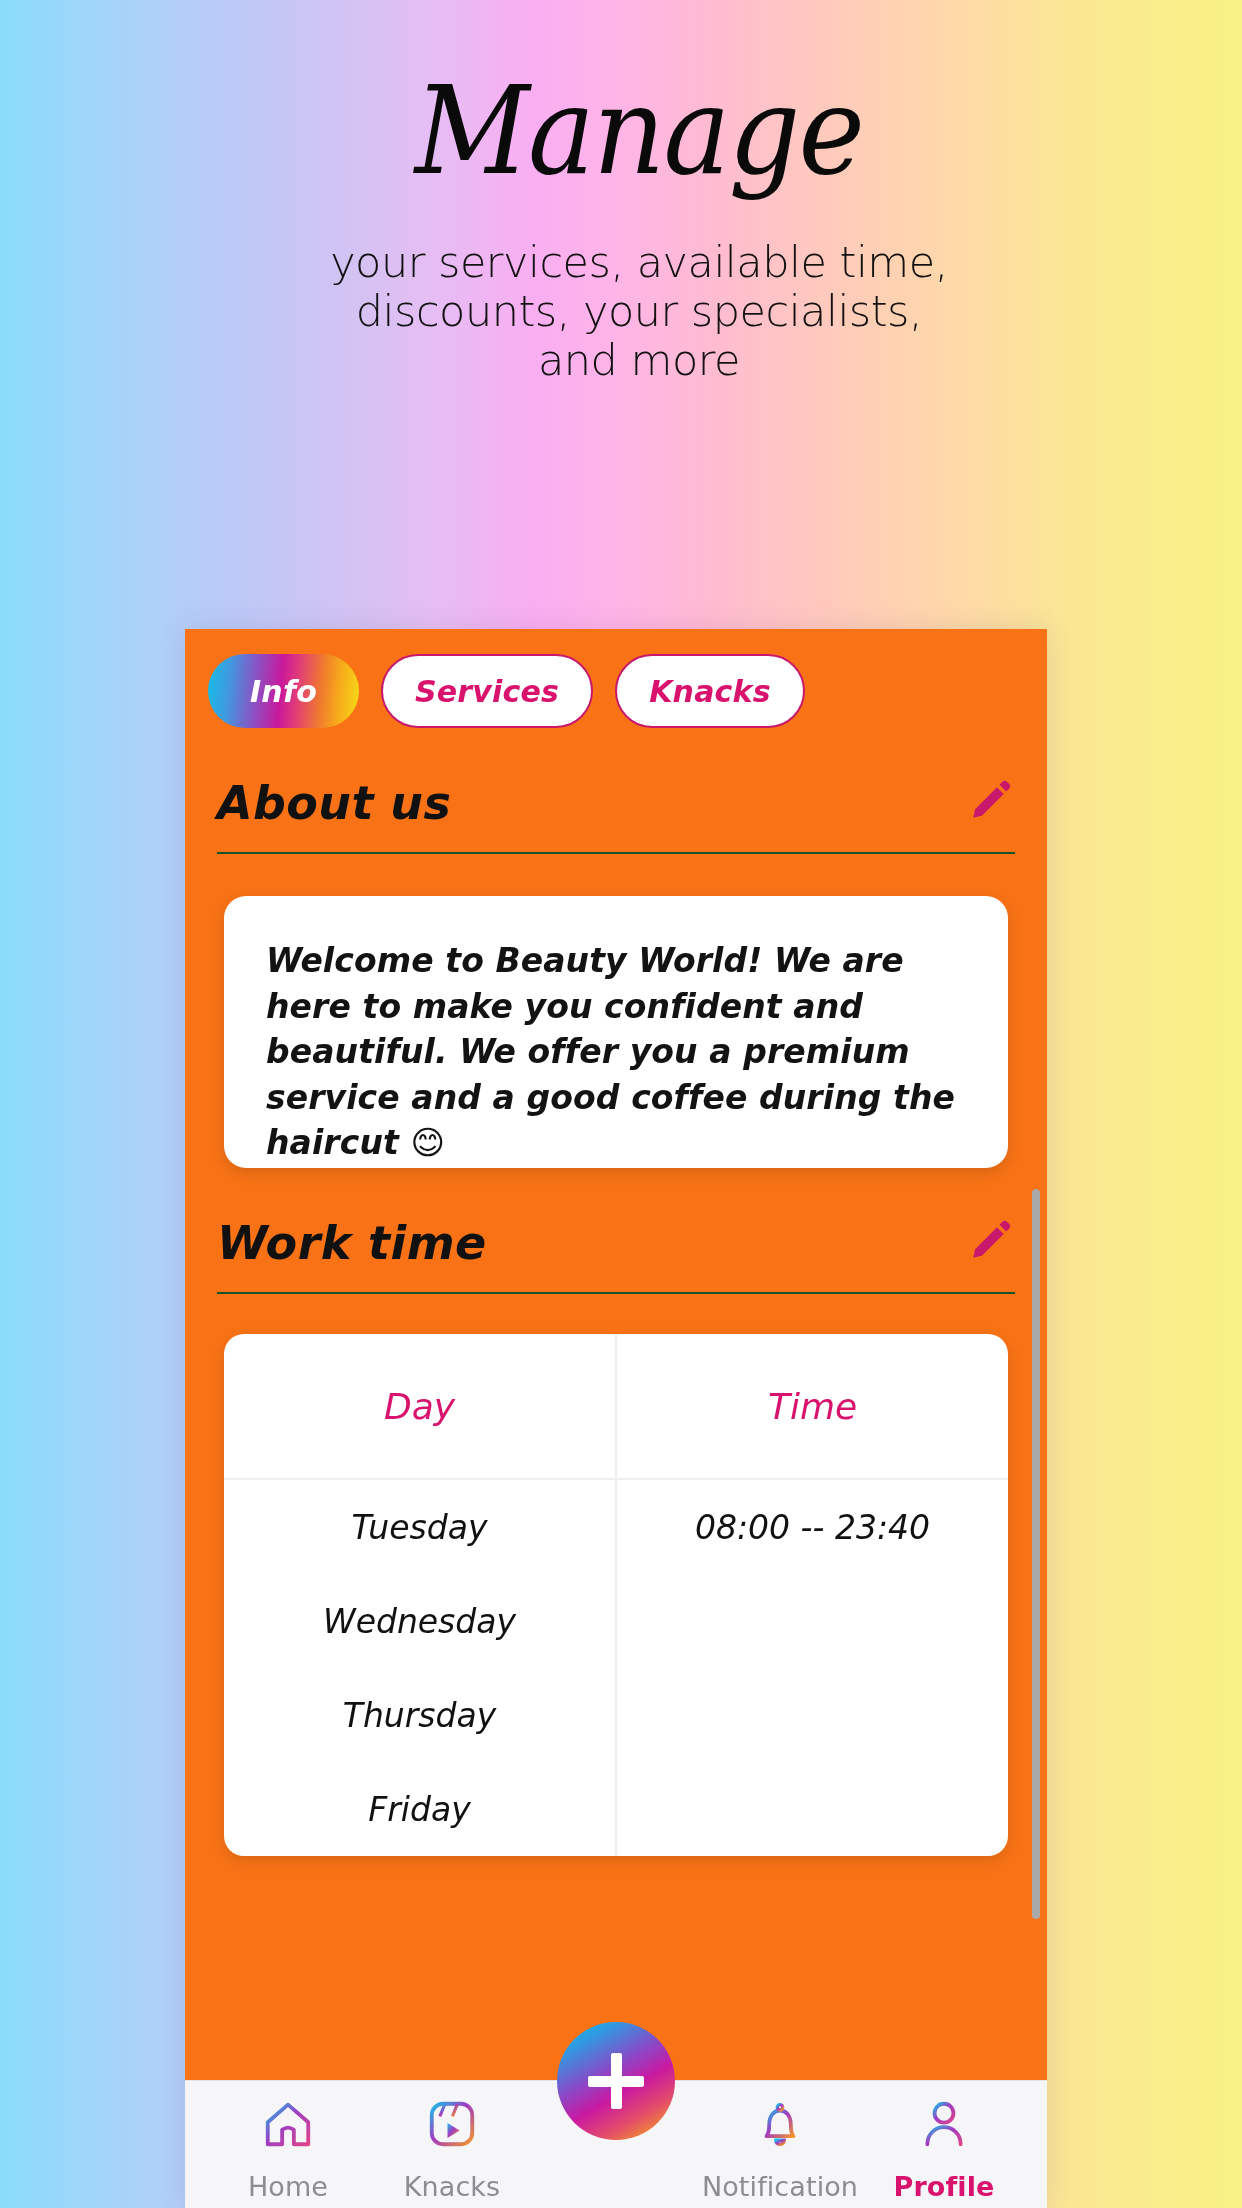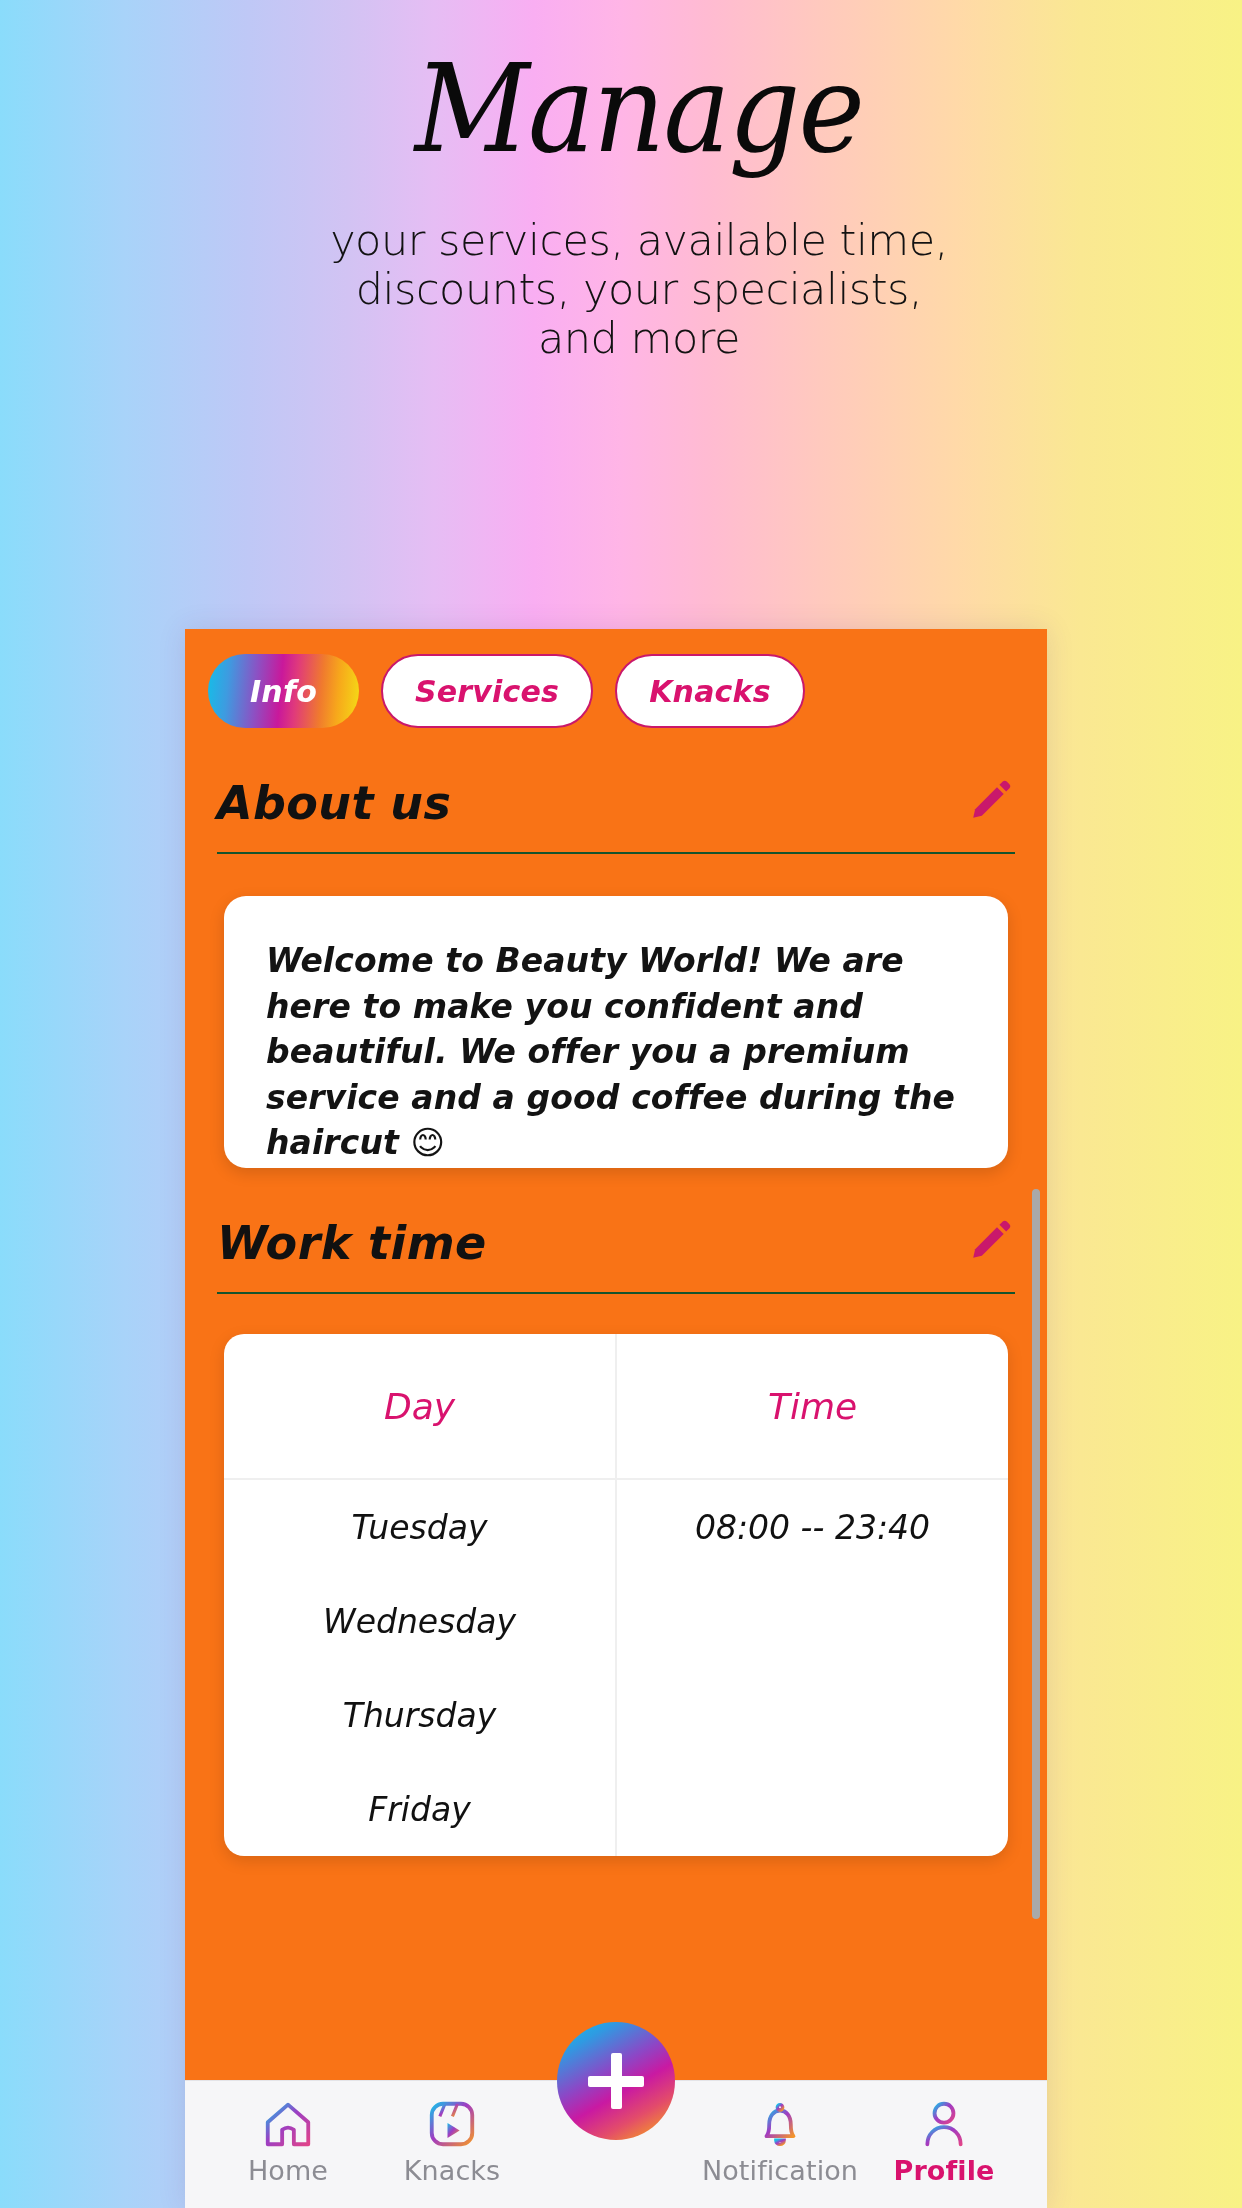--- a/index.html
+++ b/index.html
@@ -21,21 +21,21 @@
       #FFB5E6 50%,
       #FFBBD2 57%,
       #FFC9BE 66%,
       #FFD9A8 77%,
       #FAE892 87%,
       #F8F285 100%);
   }
 
   
   .hero {
-    padding-top: 48px;
+    padding-top: 70px;
     text-align: center;
     margin-left: 36px;
   }
   .hero-title {
     font-family: "DejaVu Serif", "Liberation Serif", serif;
     font-style: italic;
     font-weight: 400;
     font-size: 122px;
     line-height: 1.0;
     color: #0a0a0a;
@@ -225,21 +225,21 @@
     align-items: flex-start;
     justify-content: space-between;
     padding: 16px 28px 0 28px;
     box-sizing: border-box;
   }
   .nav-item {
     width: 150px;
     display: flex;
     flex-direction: column;
     align-items: center;
-    gap: 4px;
+    gap: 20px;
     cursor: pointer;
     user-select: none;
     justify-content: flex-end;
   }
   .nav-item .nav-label {
     font-family: "DejaVu Sans", sans-serif;
     font-size: 27px;
     color: #8C8C93;
     letter-spacing: 0.1px;
   }

